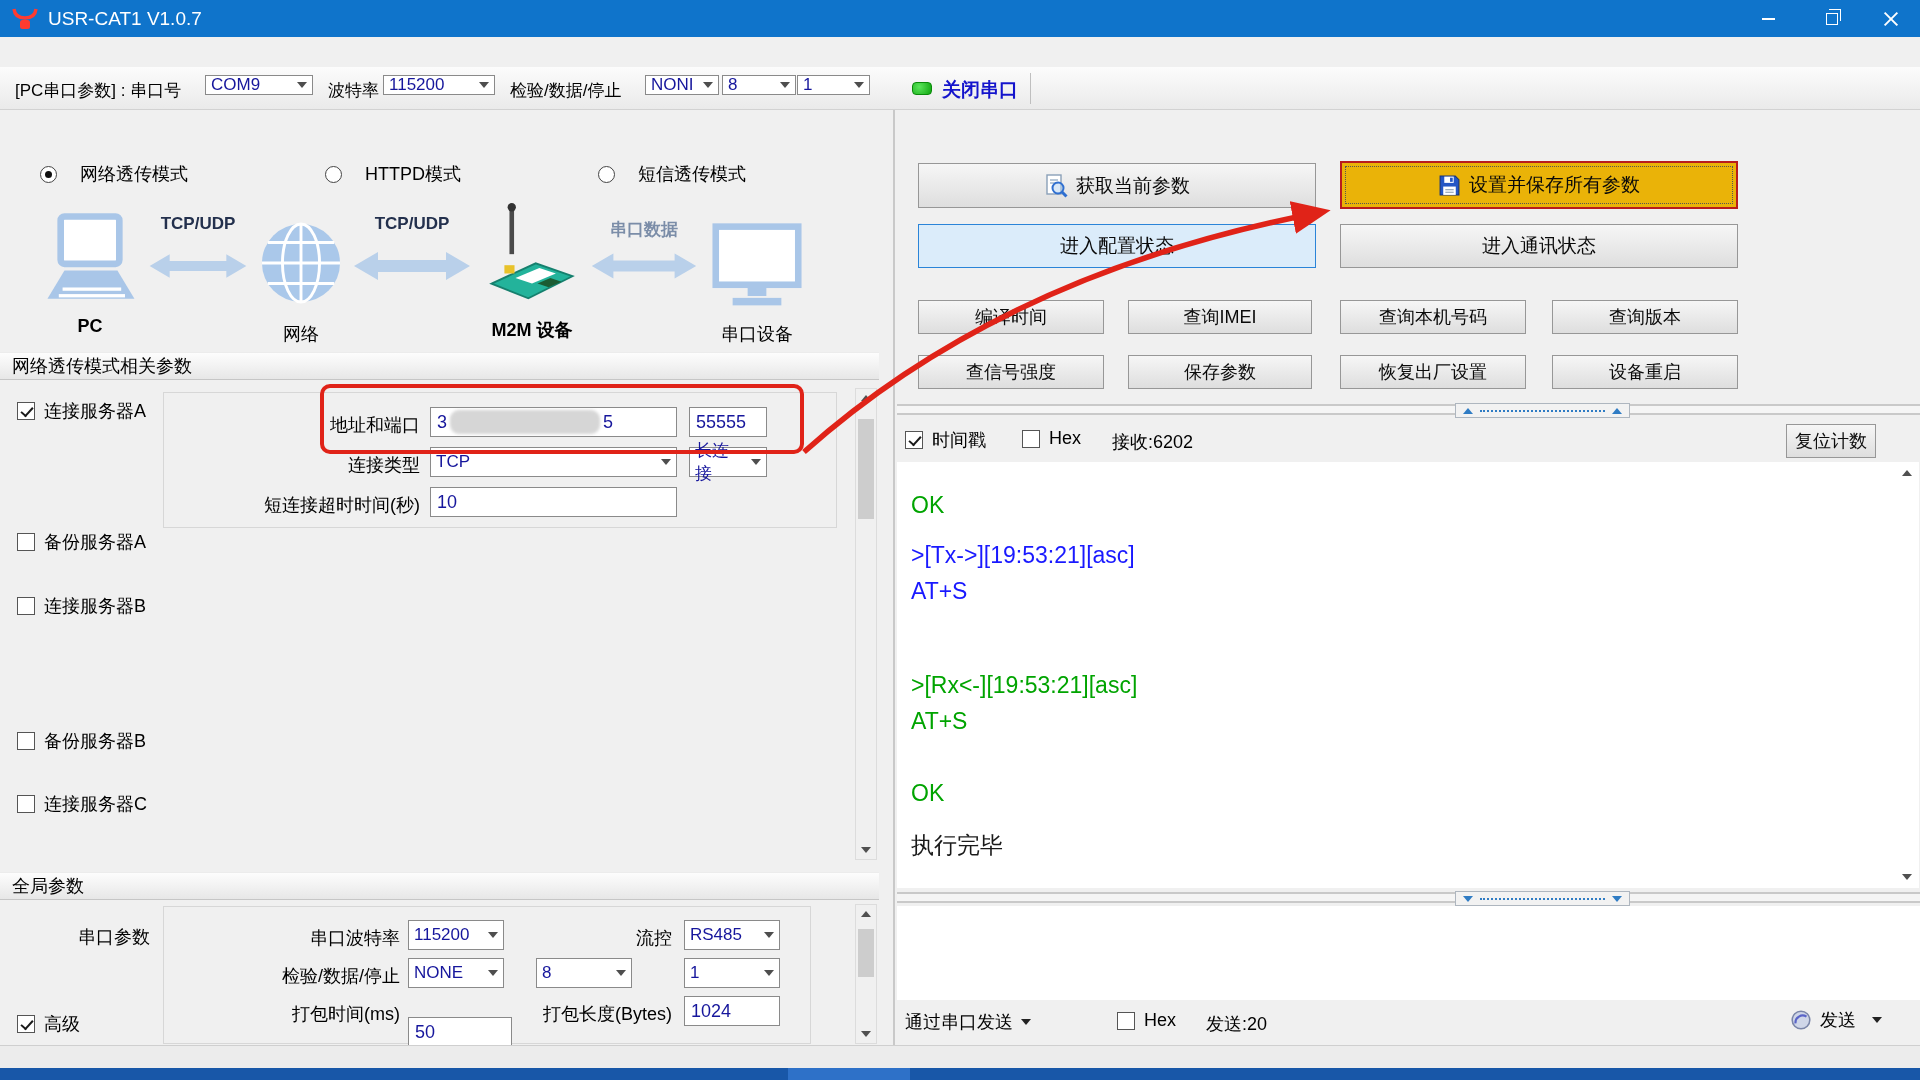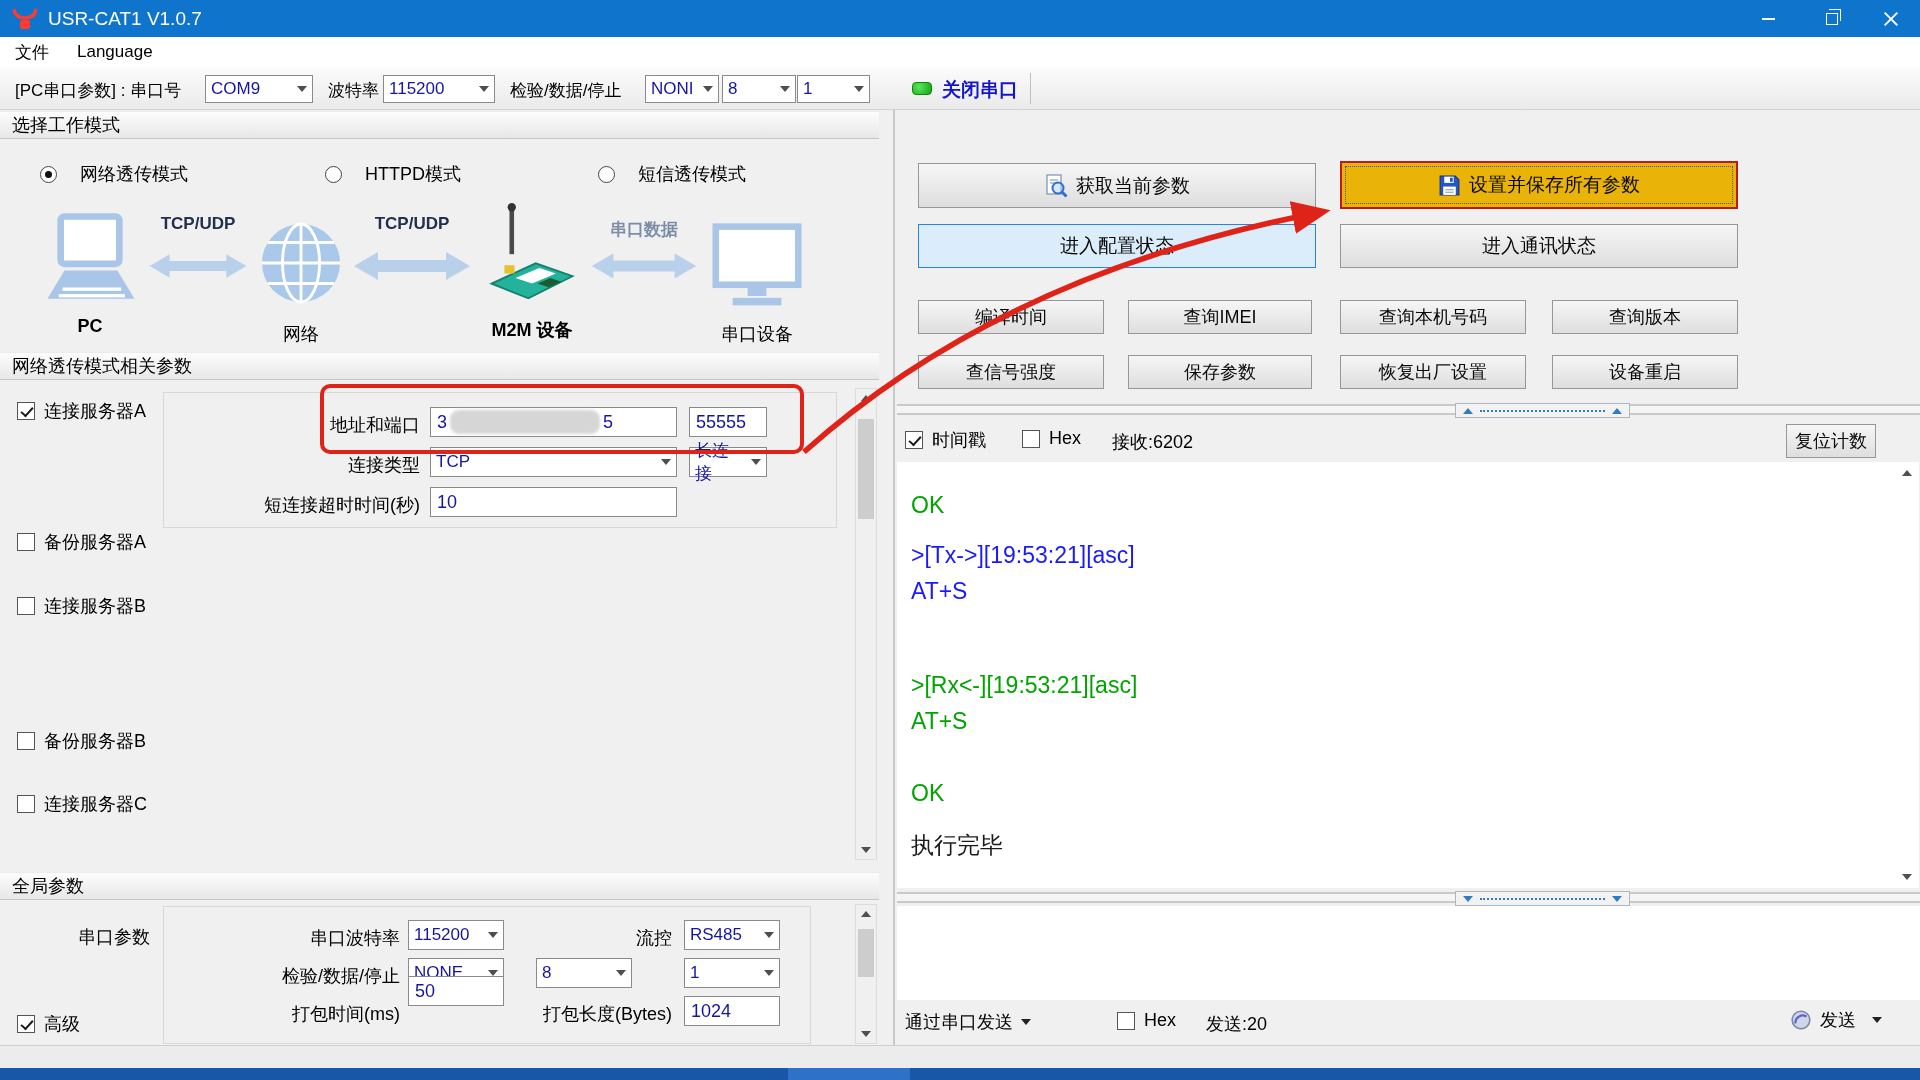--- a/index.html
+++ b/index.html
@@ -21,21 +21,21 @@
   .g-max { width:12px; height:12px; border:1.6px solid #fff; position:relative; }
   .g-max::before { content:""; position:absolute; left:2px; top:-5px; width:11px; height:11px; border:1.6px solid #fff; border-left:none; border-bottom:none; }
   .g-close { position:relative; width:16px; height:16px; }
   .g-close::before,.g-close::after { content:""; position:absolute; left:-1px; top:7px; width:18px; height:2px; background:#fff; }
   .g-close::before { transform:rotate(45deg); } .g-close::after { transform:rotate(-45deg); }
 
   
   .menubar { position:absolute; left:0; top:37px; width:1920px; height:30px; background:#fff; display:flex; align-items:center; gap:28px; padding-left:15px; font-size:17px; }
   .toolbar { position:absolute; left:0; top:67px; width:1920px; height:43px; background:linear-gradient(#fcfcfc,#eaeaea); border-bottom:1px solid #d2d2d2; }
   .tlabel { position:absolute; top:12px; font-size:17px; color:#000; white-space:nowrap; }
-  .combo { position:absolute; height:28px; background:#fff; border:1px solid #8a8a8a; display:flex; align-items:center; padding:0 5px; font-size:17px; color:#16169c; white-space:nowrap; }
+  .combo { position:absolute; height:20px; background:#fff; border:1px solid #8a8a8a; display:flex; align-items:center; padding:0 5px; font-size:17px; color:#16169c; white-space:nowrap; }
   .combo .clip { overflow:hidden; white-space:nowrap; }
   .chev { width:0; height:0; border-left:5px solid transparent; border-right:5px solid transparent; border-top:6px solid #4e4e4e; margin-left:auto; flex:none; }
   .led { position:absolute; width:20px; height:13px; border-radius:4px; background:radial-gradient(circle at 35% 35%, #5ce65c, #0fa60f); border:1px solid #0a8a0a; }
   .closeport { position:absolute; font-size:19px; font-weight:bold; color:#1414cc; white-space:nowrap; }
   .vsep { position:absolute; width:1px; background:#bfbfbf; }
 
   
   .sect { position:absolute; height:28px; background:linear-gradient(#fdfdfd,#e7e7e7); border-top:1px solid #ececec; border-bottom:1px solid #c6c6c6; font-size:18px; display:flex; align-items:center; padding-left:12px; }
   .divider-v { position:absolute; background:#c9c9c9; }
   .groupbox { position:absolute; border:1px solid #d7d7d7; }
@@ -104,24 +104,20 @@
         <span class="g-min"></span>
       </div>
     <div class="winbtn" style="left:1803px">
         <span class="g-max"></span>
       </div>
     <div class="winbtn" style="left:1862px">
         <span class="g-close"></span>
       </div>
   </div>
 
-  <div class="menubar">
-    <span>文件</span>
-    <span>Language</span>
-  </div>
 
   <div class="toolbar">
     <span class="tlabel" style="left:15px">[PC串口参数] : 串口号</span>
     <div class="combo" style="left:205px; top:8px; width:108px">
       <span class="clip">COM9</span>
         <span class="chev"></span>
     </div>
     <span class="tlabel" style="left:328px">波特率</span>
     <div class="combo" style="left:383px; top:8px; width:112px">
       <span class="clip">115200</span>
@@ -138,23 +134,20 @@
     </div>
     <div class="combo" style="left:797px; top:8px; width:73px">
       <span class="clip">1</span>
         <span class="chev"></span>
     </div>
     <span class="led" style="left:912px; top:15px"></span>
     <span class="closeport" style="left:942px; top:10px">关闭串口</span>
     <span class="vsep" style="left:1030px; top:6px; height:31px"></span>
   </div>
 
-  <div class="sect" style="left:0; top:111px; width:879px">
-    <span>选择工作模式</span>
-  </div>
 
   <div class="radio selected" style="left:40px; top:162px">
     <span class="circ"></span>
       <span>网络透传模式</span>
   </div>
   <div class="radio" style="left:325px; top:162px">
     <span class="circ"></span>
       <span>HTTPD模式</span>
   </div>
   <div class="radio" style="left:598px; top:162px">
@@ -290,21 +283,21 @@
   <div class="combo2" style="left:536px; top:958px; width:96px">
     <span class="clip">8</span>
       <span class="chev"></span>
   </div>
   <div class="combo2" style="left:684px; top:958px; width:96px">
     <span class="clip">1</span>
       <span class="chev"></span>
   </div>
 
   <span class="flabel" style="left:240px; top:1002px; width:160px">打包时间(ms)</span>
-  <div class="input" style="left:408px; top:976px; width:96px">
+  <div class="input" style="left:408px; top:1017px; width:104px">
     <span>50</span>
   </div>
   <span class="flabel" style="left:512px; top:1002px; width:160px">打包长度(Bytes)</span>
   <div class="input" style="left:684px; top:996px; width:96px">
     <span>1024</span>
   </div>
 
   <div class="cb checked" style="left:17px; top:1012px">
     <span class="box"></span>
       <span>高级</span>

